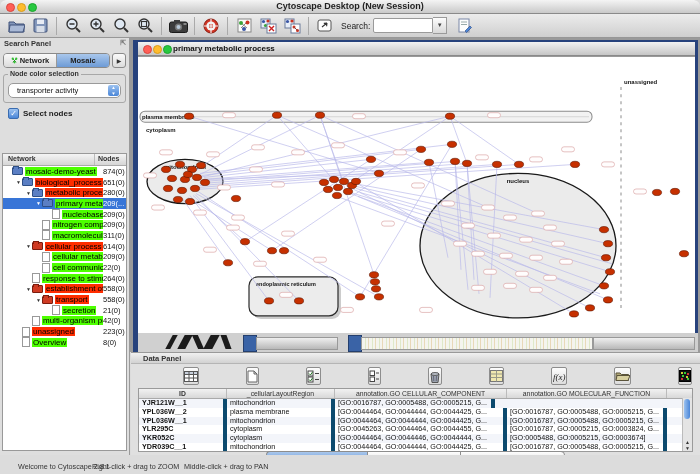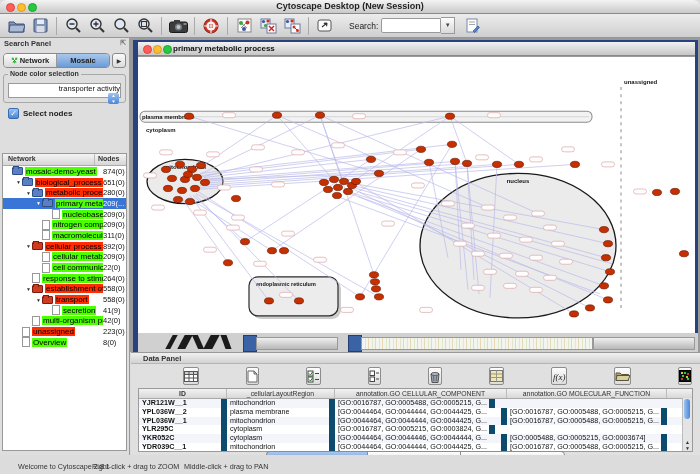--- a/index.html
+++ b/index.html
@@ -14,40 +14,40 @@
   .tl{position:absolute;top:3px;width:7px;height:7px;border-radius:50%;}
   .tl.r{left:6px;background:#ff5f57;border:0.5px solid #d8463f;}
   .tl.y{left:17px;background:#febc2e;border:0.5px solid #d89c1e;}
   .tl.g{left:28px;background:#28c840;border:0.5px solid #1da52f;}
   .wintitle{width:100%;text-align:center;font-size:9px;font-weight:bold;color:#222;line-height:13px;}
   
   .toolbar{left:0;top:14px;width:700px;height:24px;background:linear-gradient(#ececec,#cfcfcf);
     border-bottom:1px solid #979797;display:flex;align-items:center;padding:0 4px;box-sizing:border-box;}
   .tbtn{width:24px;height:20px;display:flex;align-items:center;justify-content:center;flex:0 0 auto;}
   .tsep{width:1px;height:18px;background:#aaa;margin:0 4px;flex:0 0 auto;}
-  .searchlbl{font-size:8.5px;color:#222;margin:0 3px 0 12px;}
+  .searchlbl{font-size:8.5px;color:#222;margin:0 3px 0 4px;}
   .searchbox{width:58px;height:13px;background:#fff;border:1px solid #9a9a9a;border-radius:2px 0 0 2px;}
   .searchdrop{width:13px;height:15px;background:linear-gradient(#fdfdfd,#d8d8d8);border:1px solid #9a9a9a;border-left:none;
     font-size:6px;text-align:center;line-height:15px;color:#444;}
   
   .cpanel{left:0;top:38px;width:130px;height:417px;background:#dedede;border-right:1px solid #9a9a9a;box-sizing:border-box;}
   .cphead{height:11px;font-size:7.5px;font-weight:bold;color:#333;padding:1px 4px;position:relative;}
   .floatic{position:absolute;right:3px;top:1px;font-size:7px;color:#777;}
   .cptabs{display:flex;margin:2px 3px 0 3px;align-items:center;}
   .seg{display:flex;border:1px solid #8a8a8a;border-radius:4px;overflow:hidden;height:13px;flex:1;}
   .seg .tab{flex:1;font-size:7.5px;font-weight:bold;color:#222;display:flex;align-items:center;justify-content:center;
      background:linear-gradient(#fafafa,#dcdcdc);border-right:1px solid #999;}
   .seg .tab:last-child{border-right:none;}
   .seg .tab.active{background:linear-gradient(#a9c7ec,#6d9bd6);}
   .tabarrow{width:12px;height:13px;border:1px solid #8a8a8a;border-radius:3px;margin-left:2px;
      font-size:6px;display:flex;align-items:center;justify-content:center;background:linear-gradient(#fafafa,#dcdcdc);color:#333;}
   .netglyph{width:7px;height:7px;margin-right:2px;}
   .groupbox{margin:6px 3px 0 3px;border:1px solid #a8a8a8;border-radius:3px;position:relative;padding:8px 4px 4px 4px;}
   .grouplbl{position:absolute;top:-5px;left:4px;background:#dedede;font-size:7px;font-weight:bold;color:#333;padding:0 2px;}
-  .combo{height:13px;background:#fff;border:1px solid #9a9a9a;border-radius:0;display:flex;align-items:flex-end;position:relative;flex-direction:column;}
+  .combo{height:13px;background:#fff;border:1px solid #9a9a9a;border-radius:5px;display:flex;align-items:center;position:relative;}
   .combo .val{flex:1;font-size:7.5px;color:#111;padding-left:8px;}
   .combo .aqua{width:11px;height:11px;margin-right:1px;border-radius:2px;background:linear-gradient(#9cc2f0,#4a86d8);
      color:#fff;font-size:4.5px;line-height:5.5px;text-align:center;}
   .chkrow{display:flex;align-items:center;margin:5px 0 0 8px;}
   .chk{width:9px;height:9px;border-radius:2px;background:linear-gradient(#9cc2f0,#4a86d8);border:1px solid #3a6cb0;
       color:#fff;font-size:8px;line-height:9px;text-align:center;margin-right:4px;}
   .chklbl{font-size:8px;font-weight:bold;color:#222;}
   .treebox{position:absolute;left:2px;right:2px;top:115px;bottom:4px;background:#fff;border:1px solid #999;overflow:hidden;}
   .treehead{height:11px;background:linear-gradient(#f4f4f4,#d6d6d6);border-bottom:1px solid #aaa;position:relative;}
   .treehead .h1{position:absolute;left:5px;top:1px;font-size:7px;font-weight:bold;color:#333;}
@@ -92,21 +92,21 @@
      font-size:7.5px;font-weight:bold;color:#333;padding:1px 0 0 12px;box-sizing:border-box;}
   .dptools{position:absolute;left:0;top:13px;width:100%;height:22px;display:flex;align-items:center;padding:0 8px;box-sizing:border-box;}
   .dbtn{width:20px;height:16px;border:1px solid #8d8d8d;border-radius:2px;background:linear-gradient(#fdfdfd,#dcdcdc);
      margin-right:3px;display:flex;align-items:center;justify-content:center;margin-left:44px;}
   .dspacer{flex:1;}
   .dtable{position:absolute;left:7px;top:36px;right:7px;height:62px;background:#fff;border:1px solid #9a9a9a;overflow:hidden;}
   .dthead{display:flex;height:9px;background:linear-gradient(#f2f2f2,#d8d8d8);border-bottom:1px solid #aaa;}
   .dthead .c{font-size:6.8px;color:#333;text-align:center;overflow:hidden;white-space:nowrap;border-right:1px solid #bbb;box-sizing:border-box;line-height:9px;}
   .dtrow{display:flex;height:8.8px;}
   .dtrow:nth-child(odd){background:#f3f5fa;}
-  .dtrow .c{font-size:7.2px;color:#111;overflow:hidden;white-space:nowrap;border-right:6px solid #0c4a6e;box-sizing:border-box;line-height:8.8px;padding-left:3px;}
+  .dtrow .c{font-size:7.2px;color:#111;overflow:hidden;white-space:nowrap;border-right:4px solid #0c4a6e;box-sizing:border-box;line-height:8.8px;padding-left:3px;}
   .c.c0{width:88px;font-weight:bold;}
   .c.c1{width:108px;}
   .c.c2{width:172px;}
   .c.c3{width:160px;}
   .vscroll{position:absolute;right:0;top:9px;width:9px;bottom:0;background:#e4e4e4;border-left:1px solid #bbb;}
   .vthumb{position:absolute;left:1px;top:1px;width:6px;height:20px;border-radius:3px;background:linear-gradient(90deg,#9cc2f0,#4a86d8);}
   .varrows{position:absolute;left:0;bottom:0;width:9px;font-size:5px;line-height:6px;text-align:center;color:#333;}
   .dtabs{position:absolute;left:0;bottom:2px;width:100%;display:flex;justify-content:center;}
   .dtab{font-size:7.5px;color:#222;background:linear-gradient(#fdfdfd,#dcdcdc);border:1px solid #8d8d8d;
      padding:1px 8px;border-right:none;}
@@ -320,21 +320,21 @@
         <div class="tree-row" style="padding-left: 32px;">
           <span class="arrow"></span>
           <span class="ticon file"></span>
           <span class="chip green">macromolecule</span>
           <span class="cnt">311(0)</span>
         </div>
         <div class="tree-row" style="padding-left: 22px;">
           <span class="arrow">▼</span>
           <span class="ticon folder redf"></span>
           <span class="chip red">cellular process</span>
-          <span class="cnt">892(0)</span>
+          <span class="cnt">614(0)</span>
         </div>
         <div class="tree-row" style="padding-left: 32px;">
           <span class="arrow"></span>
           <span class="ticon file"></span>
           <span class="chip green">cellular metabo</span>
           <span class="cnt">209(0)</span>
         </div>
         <div class="tree-row" style="padding-left: 32px;">
           <span class="arrow"></span>
           <span class="ticon file"></span>
@@ -356,21 +356,21 @@
         <div class="tree-row" style="padding-left: 32px;">
           <span class="arrow">▼</span>
           <span class="ticon folder redf"></span>
           <span class="chip red">transport</span>
           <span class="cnt">558(0)</span>
         </div>
         <div class="tree-row" style="padding-left: 42px;">
           <span class="arrow"></span>
           <span class="ticon file"></span>
           <span class="chip green">secretion</span>
-          <span class="cnt">41(9)</span>
+          <span class="cnt">21(0)</span>
         </div>
         <div class="tree-row" style="padding-left: 22px;">
           <span class="arrow"></span>
           <span class="ticon file"></span>
           <span class="chip green">multi-organism pro</span>
           <span class="cnt">42(0)</span>
         </div>
         <div class="tree-row" style="padding-left: 12px;">
           <span class="arrow"></span>
           <span class="ticon file"></span>
@@ -685,20 +685,21 @@
         </div>
         <div class="dtrow">
           <div class="c c0">YPL036W__1</div>
           <div class="c c1">mitochondrion</div>
           <div class="c c2">[GO:0044464, GO:0044444, GO:0044425, G...</div>
           <div class="c c3">[GO:0016787, GO:0005488, GO:0005215, G...</div>
         </div>
         <div class="dtrow">
           <div class="c c0">YLR295C</div>
           <div class="c c1">cytoplasm</div>
+          <div class="c c2">[GO:0045263, GO:0044464, GO:0044455, G...</div>
           <div class="c c3">[GO:0016787, GO:0005215, GO:0003824, G...</div>
         </div>
         <div class="dtrow">
           <div class="c c0">YKR052C</div>
           <div class="c c1">cytoplasm</div>
           <div class="c c2">[GO:0044464, GO:0044446, GO:0044444, G...</div>
           <div class="c c3">[GO:0005488, GO:0005215, GO:0003674]</div>
         </div>
         <div class="dtrow">
           <div class="c c0">YDR039C__1</div>

